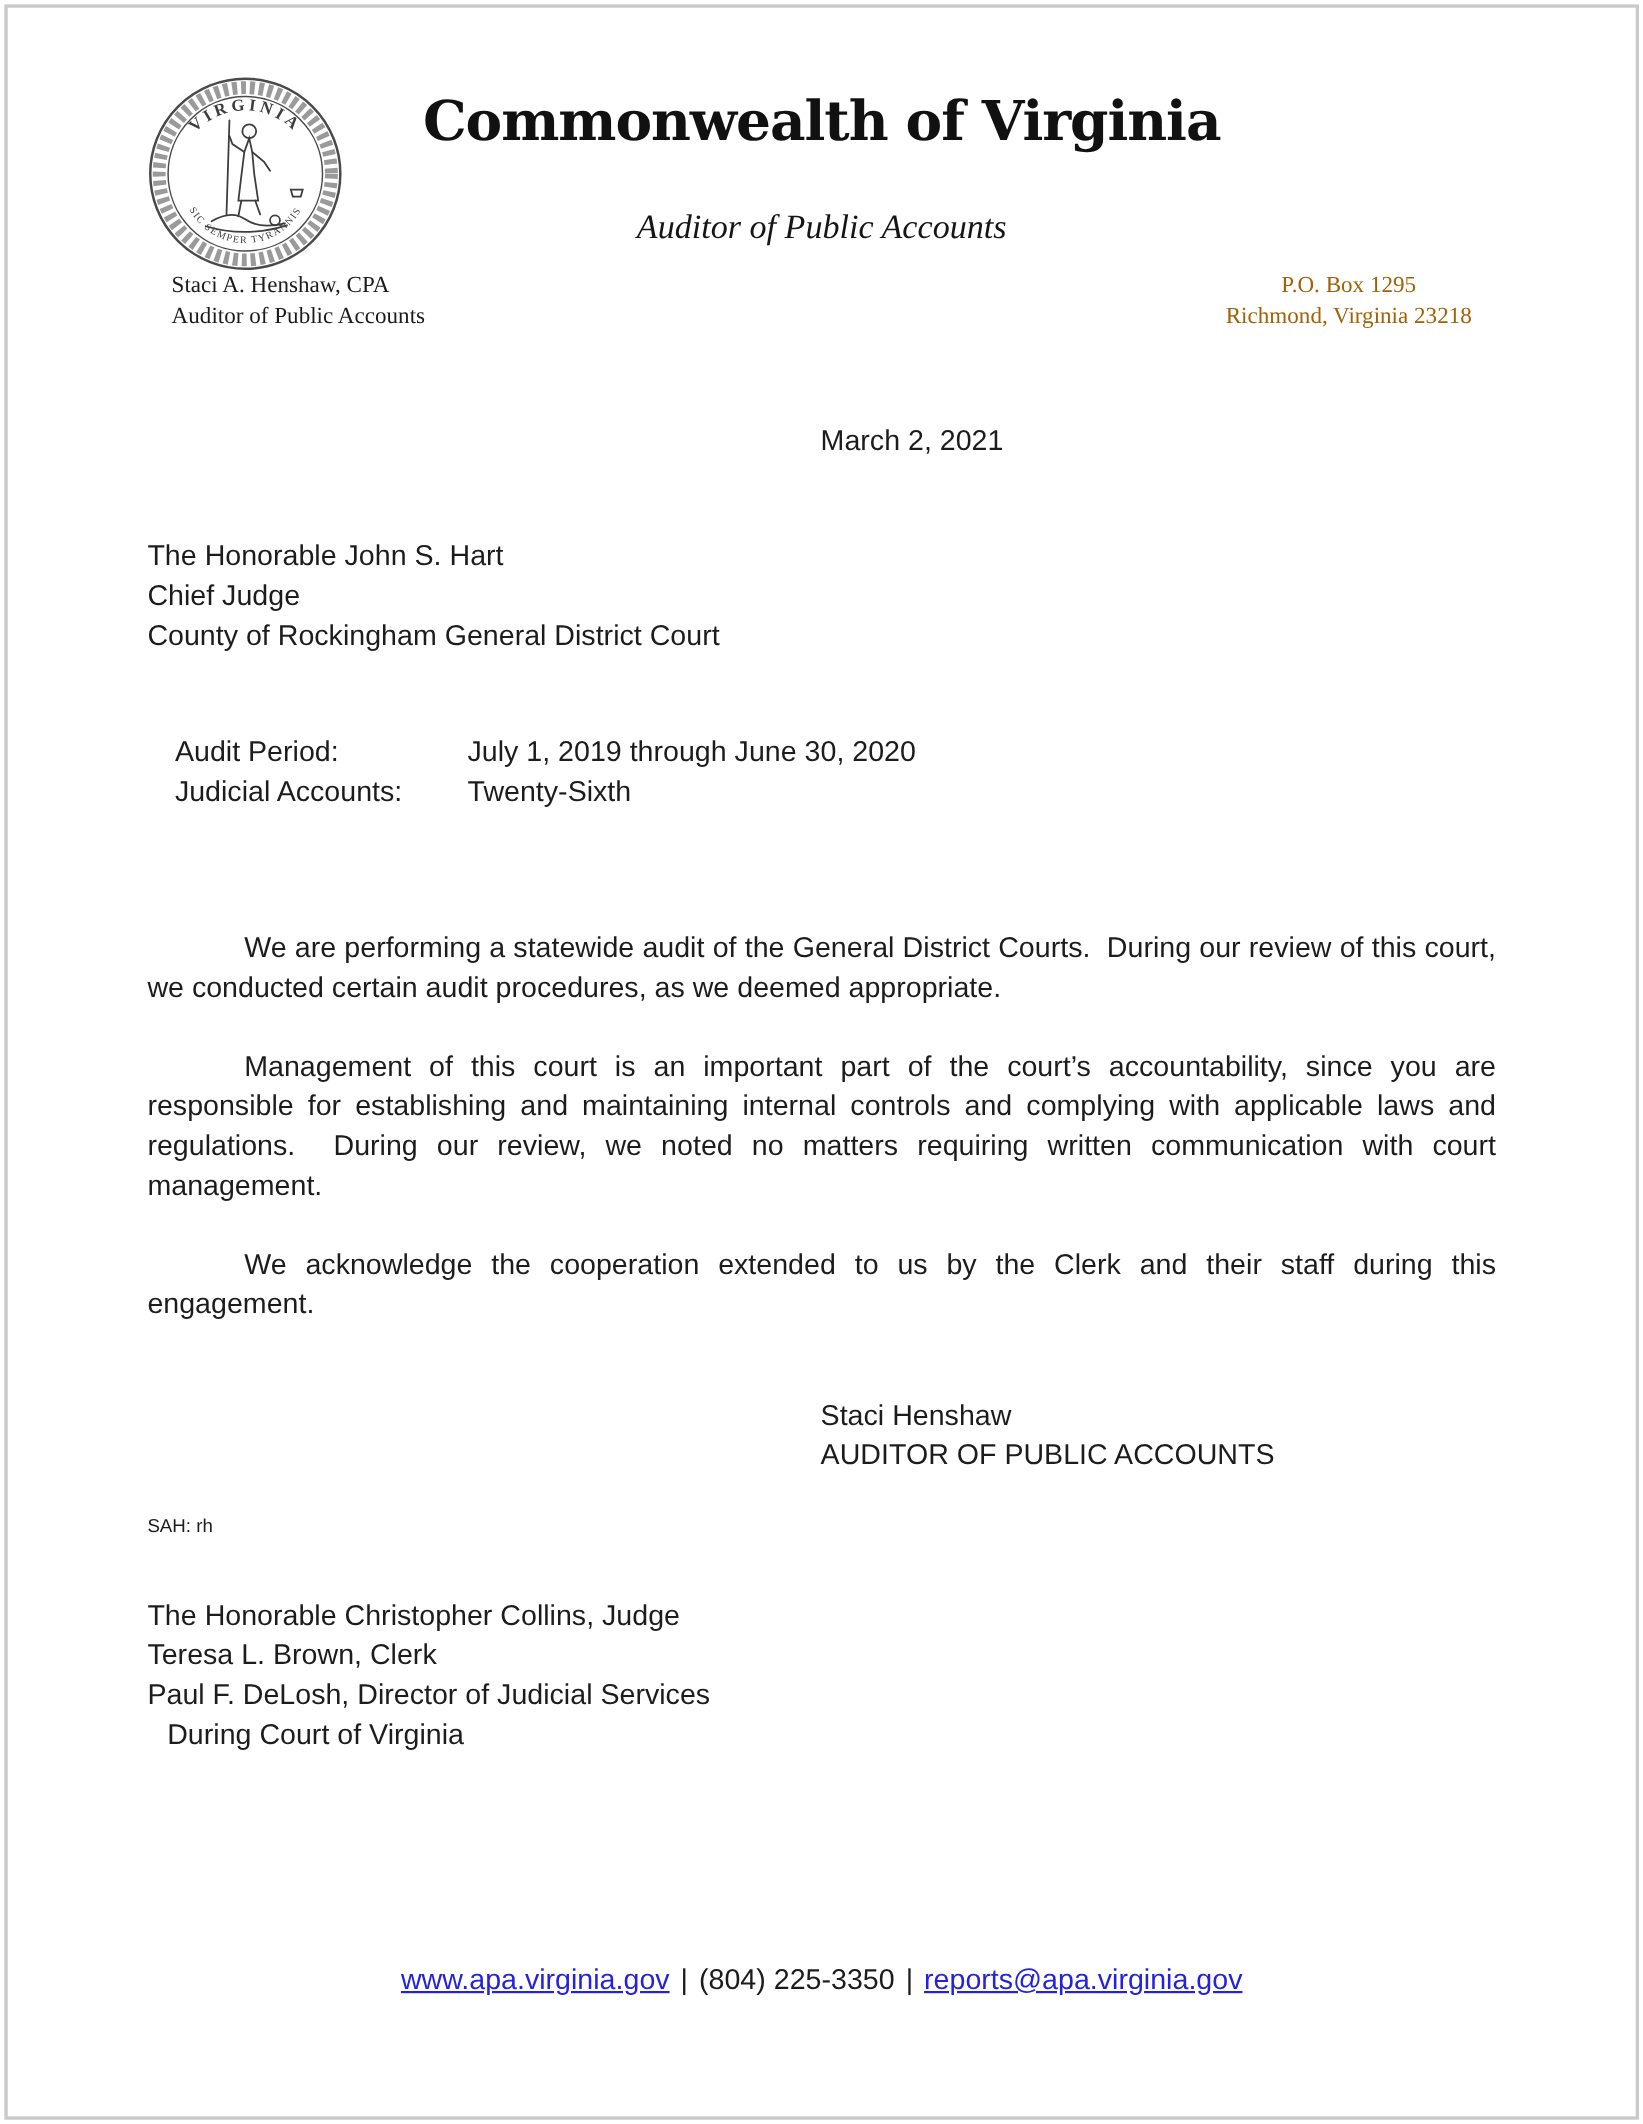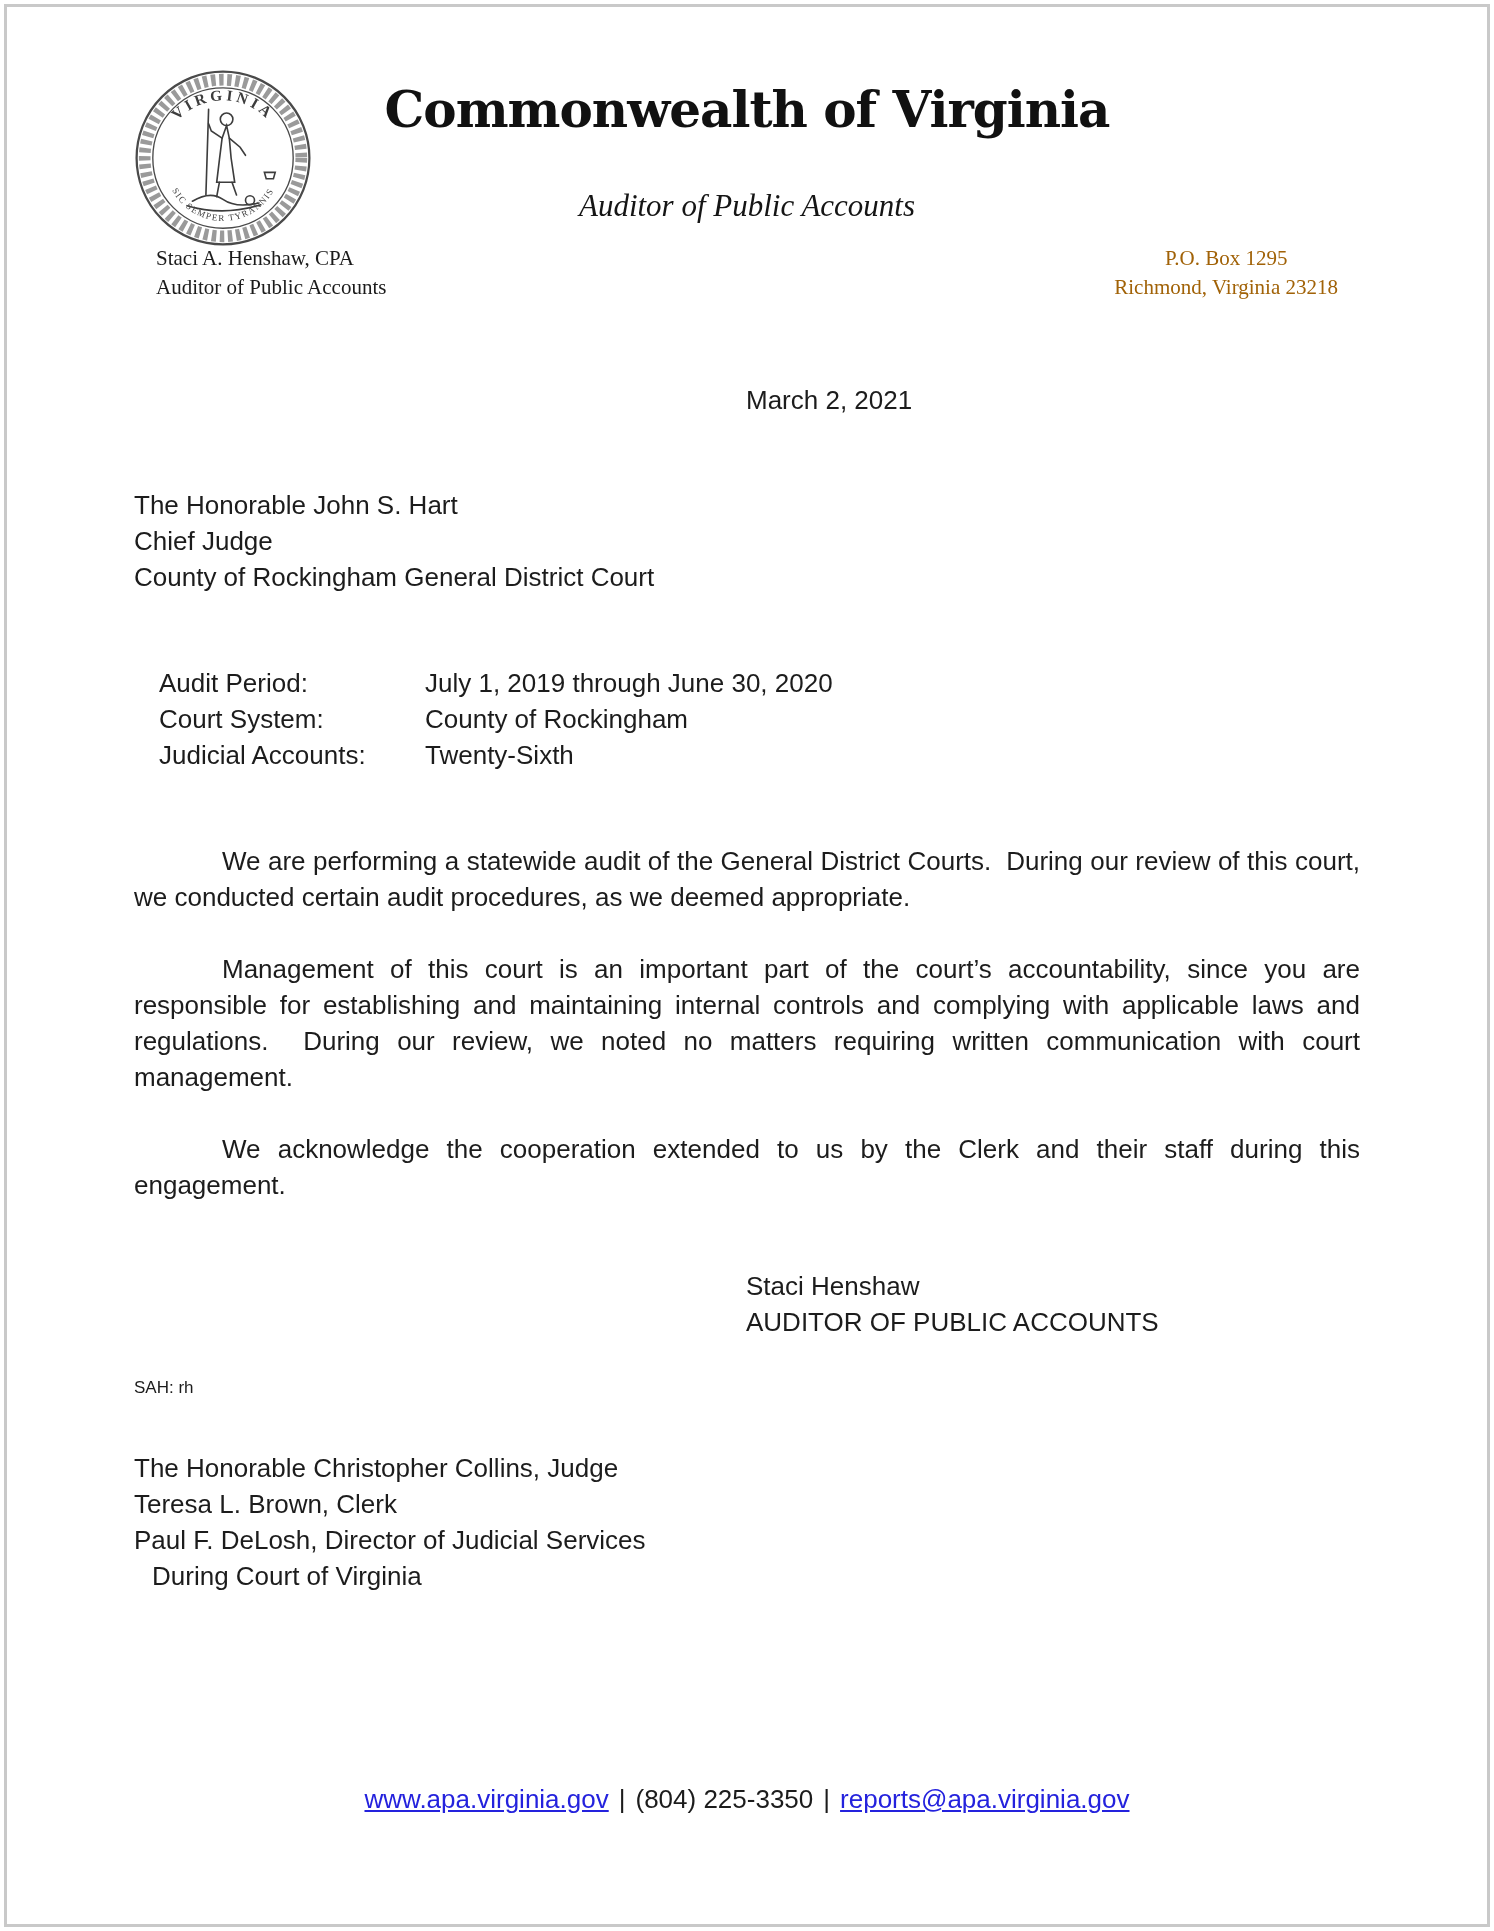--- a/index.html
+++ b/index.html
@@ -133,23 +133,20 @@
     <div>The Honorable John S. Hart</div>
     <div>Chief Judge</div>
     <div>County of Rockingham General District Court</div>
   </div>
 
   <div class="details">
     <div>
       <span class="detail-label">Audit Period:</span><span class="detail-value">July 1, 2019 through June 30, 2020</span>
     </div>
     <div>
-      <span class="detail-label">Court System:</span><span class="detail-value">County of Rockingham</span>
-    </div>
-    <div>
       <span class="detail-label">Judicial Accounts:</span><span class="detail-value">Twenty-Sixth</span>
     </div>
   </div>
 
   <div class="paras">
     <p>We are performing a statewide audit of the General District Courts.  During our review of this court, we conducted certain audit procedures, as we deemed appropriate.</p>
     <p>Management of this court is an important part of the court’s accountability, since you are responsible for establishing and maintaining internal controls and complying with applicable laws and regulations.  During our review, we noted no matters requiring written communication with court management.</p>
     <p>We acknowledge the cooperation extended to us by the Clerk and their staff during this engagement.</p>
   </div>
 

